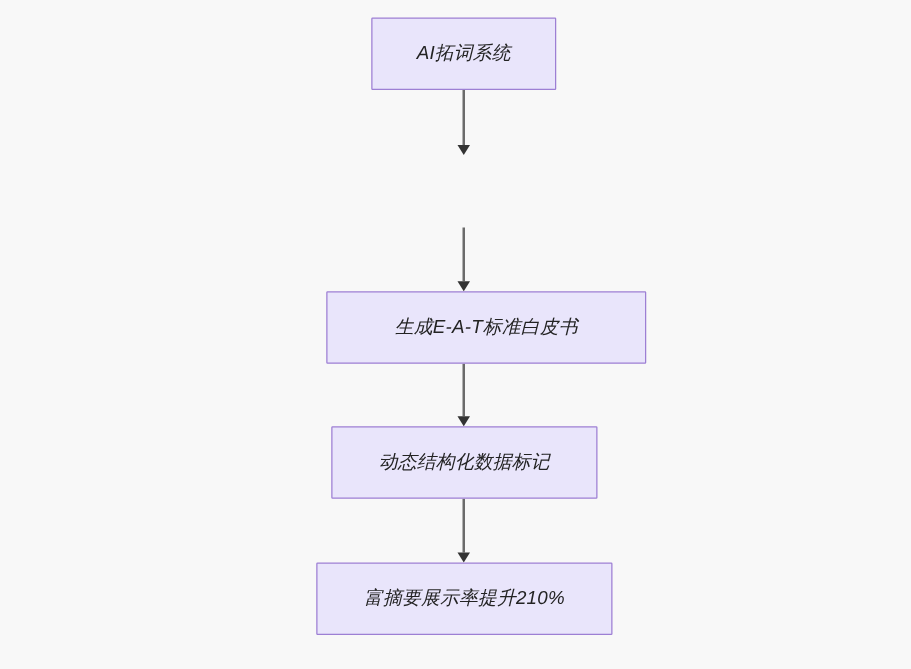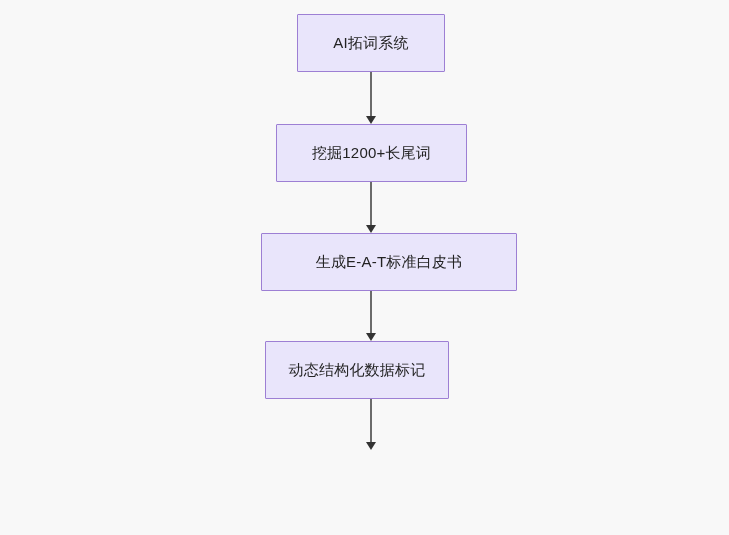--- a/index.html
+++ b/index.html
@@ -24,37 +24,38 @@
     position: absolute;
     box-sizing: border-box;
     height: 58px;
     background: #e9e5fb;
     border: 1.6px solid #9d7fd4;
     border-radius: 1px;
     display: flex;
     align-items: center;
     justify-content: center;
     z-index: 2;
+    font-style: italic;
   }
   .flow-node-label {
     font-family: "Liberation Sans", "DejaVu Sans", sans-serif;
     font-size: 15px;
     line-height: 1.2;
     color: #232323;
     letter-spacing: 0.2px;
     white-space: nowrap;
     text-align: center;
     -webkit-font-smoothing: antialiased;
   }
 
   
   #node-0 { left: 297px; top: 14px;  width: 148px; }
   #node-1 { left: 276px; top: 124px; width: 191px; }
   #node-2 { left: 261px; top: 233px; width: 256px; }
-  #node-3 { left: 265px; top: 341px; width: 184px; }
+  #node-3 { left: 265px; top: 341px; width: 213px; }
   #node-4 { left: 253px; top: 450px; width: 237px; }
 
   .flow-edge {
     position: absolute;
     left: 0;
     top: 0;
     width: 729px;
     height: 535px;
     z-index: 1;
     pointer-events: none;
@@ -91,26 +92,26 @@
     <g>
       <line class="edge-line" x1="371" y1="399" x2="371" y2="442"></line>
       <polygon class="edge-head" points="366,442 376,442 371,450"></polygon>
     </g>
   </svg>
 
   <div class="flow-node" id="node-0">
     <span class="flow-node-label">AI拓词系统</span>
   </div>
 
-  <div class="flow-node" id="node-1">
-    <span class="flow-node-label">挖掘1200+长尾词</span>
-  </div>
 
   <div class="flow-node" id="node-2">
     <span class="flow-node-label">生成E-A-T标准白皮书</span>
   </div>
 
   <div class="flow-node" id="node-3">
     <span class="flow-node-label">动态结构化数据标记</span>
   </div>
 
+  <div class="flow-node" id="node-4">
+    <span class="flow-node-label">富摘要展示率提升210%</span>
+  </div>
 
 </div>
 
 </body></html>

